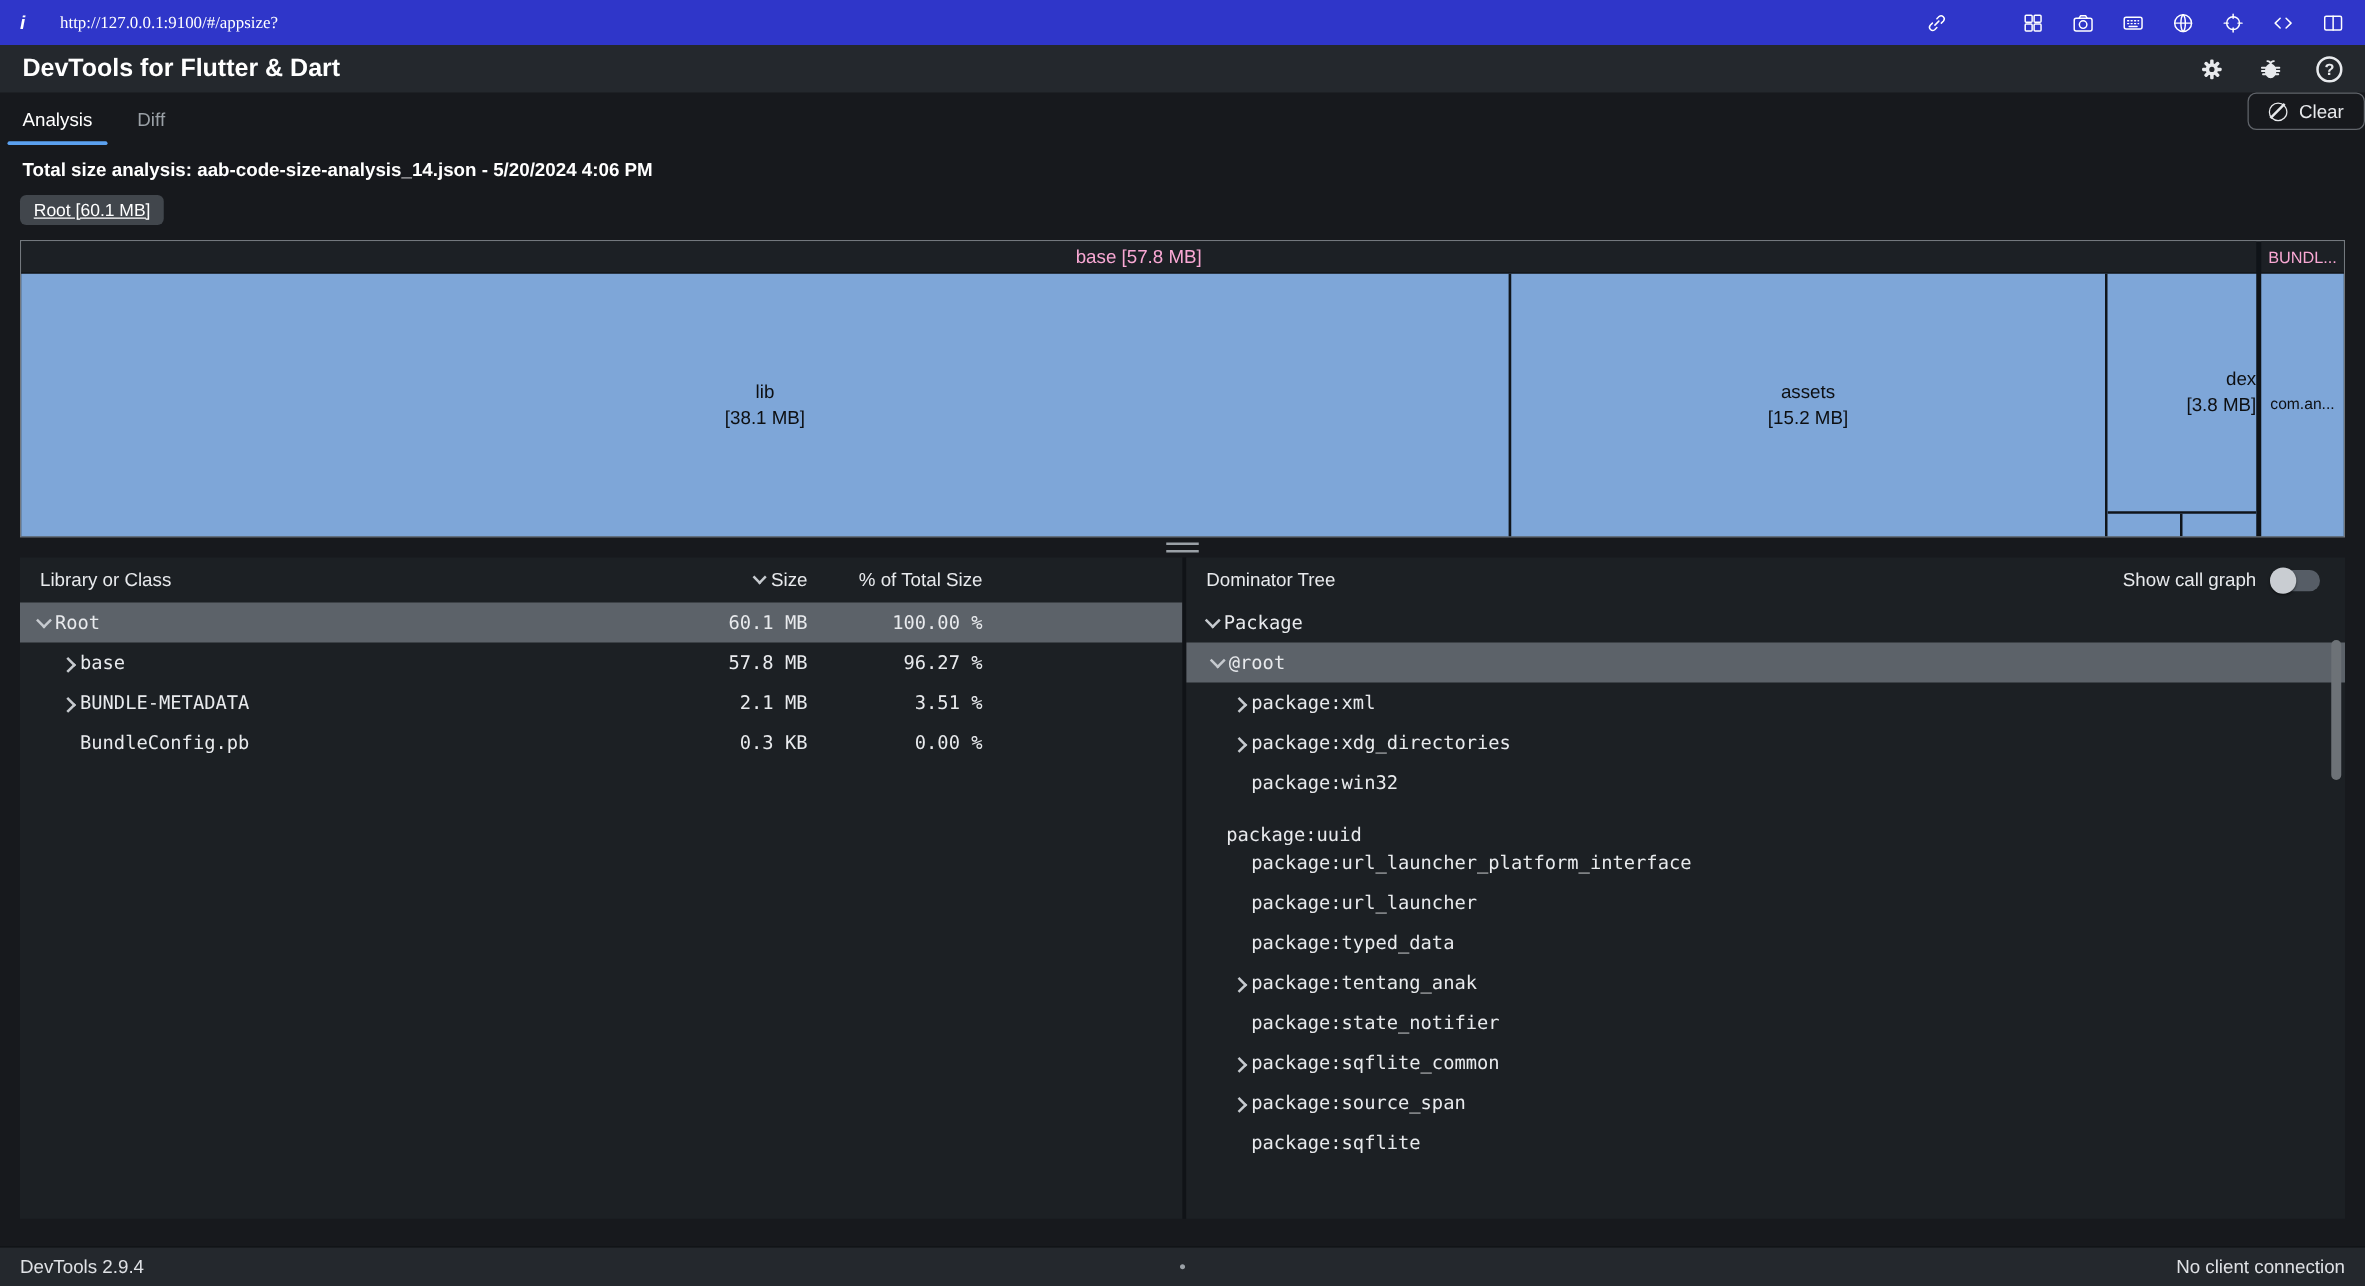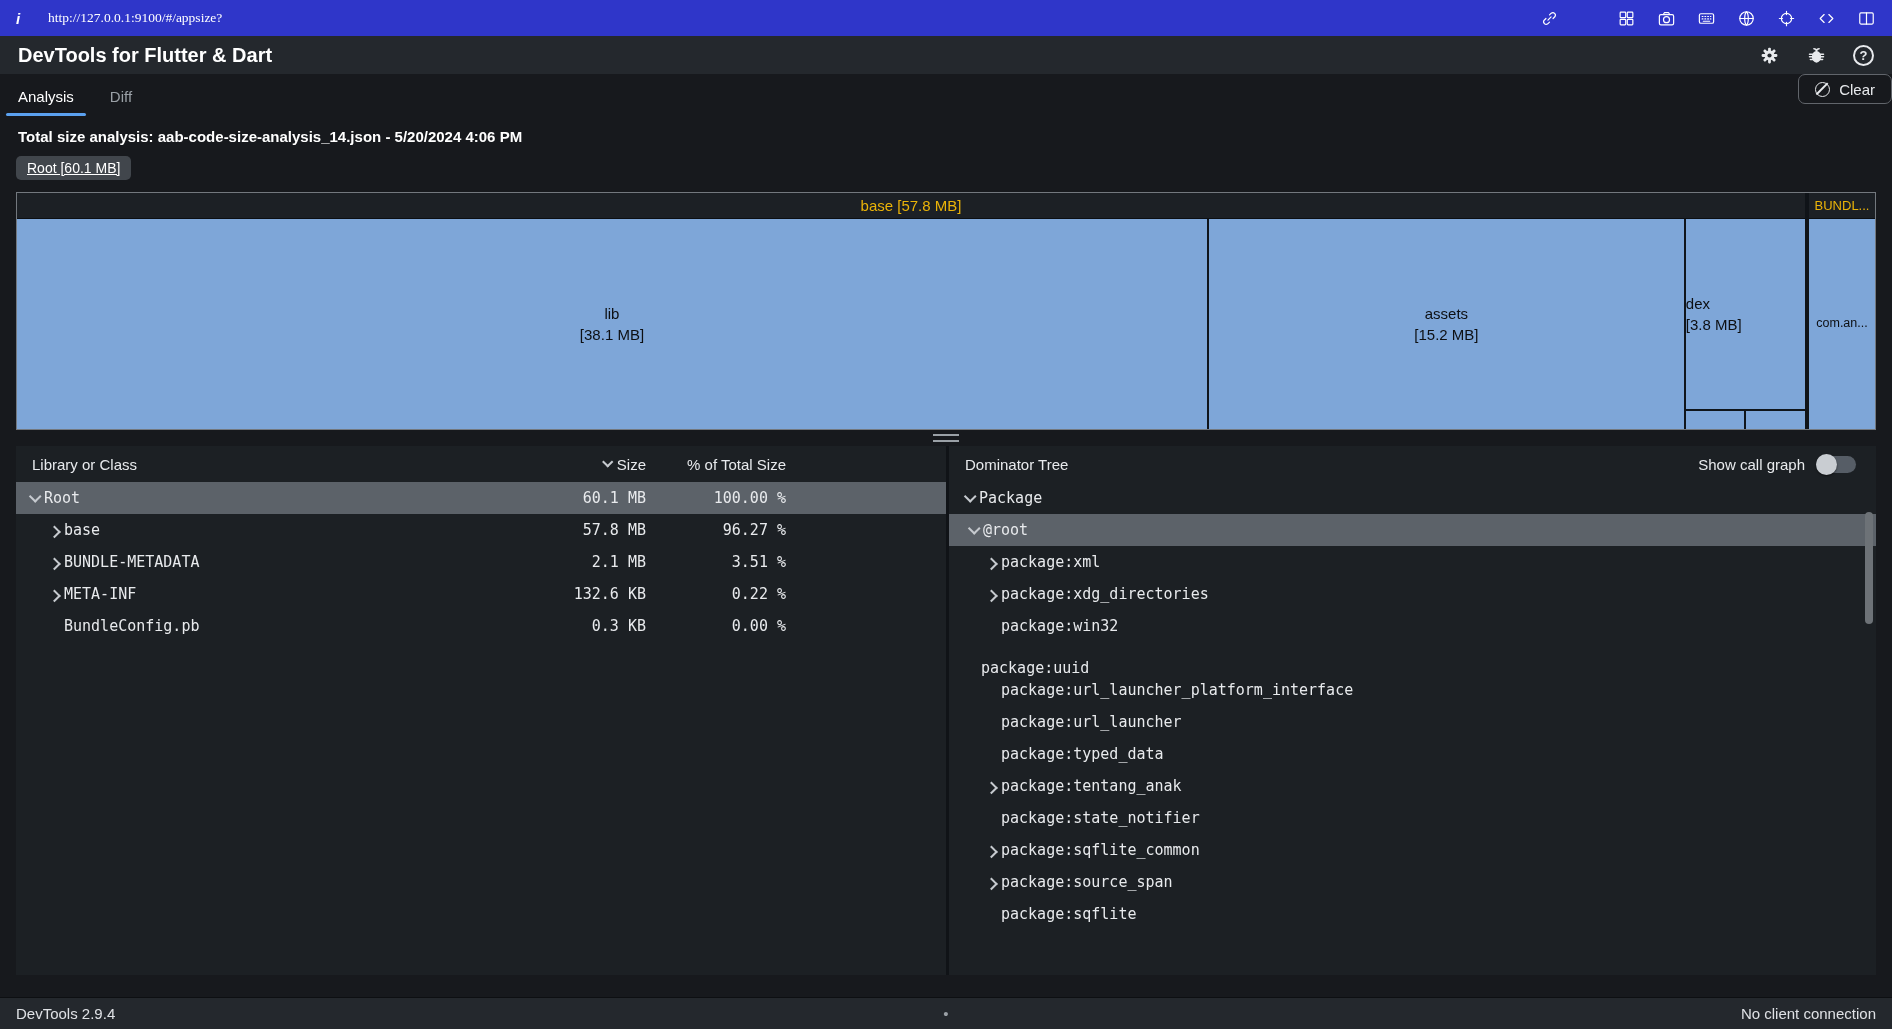--- a/index.html
+++ b/index.html
@@ -43,32 +43,32 @@
   .summary-row { padding:10px 18px 0; font-size:15px; font-weight:bold; color:#fff; }
   .chip-row { padding:11px 16px 12px; }
   .root-chip { display:inline-block; background:#41464c; border-radius:5px; padding:4px 11px;
                font-size:14px; color:#ffffff; text-decoration:underline; cursor:pointer; }
 
   
   .treemap { flex:0 0 238px; margin:0 16px; border:1px solid #73787e; display:flex; background:#0f1318; }
   .tm-group { display:flex; flex-direction:column; min-width:0; }
   .tm-base { flex:1788 1788; }
   .tm-bundle { flex:66 66; margin-left:4px; }
-  .tm-header { flex:0 0 26px; background:#1c2025; color:#eab308; display:flex; align-items:center;
+  .tm-header { flex:0 0 26px; background:#1c2025; color:#f9a8d4; display:flex; align-items:center;
                justify-content:center; font-size:15px; white-space:nowrap; overflow:hidden;
                border-bottom:1px solid #0c0f13; }
   .tm-bundle .tm-header { font-size:13px; }
   .tm-body { flex:1; display:flex; min-height:0; }
   .tm-cell { background:#7ea6d8; color:#0d0f12; display:flex; flex-direction:column; align-items:center;
              justify-content:center; text-align:center; font-size:15px; line-height:1.4;
              min-width:0; overflow:hidden; cursor:pointer; }
   .cell-lib { flex:659 659; }
   .cell-assets { flex:263 263; border-left:2px solid #10151b; }
   .cell-dex { flex:66 66; border-left:2px solid #10151b; padding:0; }
-  .dex-main { flex:1; display:flex; flex-direction:column; align-items:flex-start; justify-content:center; width:100%;border-radius:29px; }
+  .dex-main { flex:1; display:flex; flex-direction:column; align-items:flex-end; justify-content:center; width:100%;border-radius:29px; }
   .dex-strip { flex:0 0 20px; width:100%; border-top:2px solid #10151b; display:flex; }
   .dex-strip .sub { flex:1; }
   .dex-strip .sub + .sub { border-left:2px solid #10151b; }
   .cell-bundle { flex:1; font-size:12.5px; }
 
   
   .split-handle { flex:0 0 16px; display:flex; align-items:center; justify-content:center; cursor:row-resize; }
   .handle-lines { width:26px; height:8px; border-top:2px solid #9aa0a6; border-bottom:2px solid #9aa0a6; }
 
   
@@ -278,29 +278,20 @@
         <span class="name ind1">
             <span class="chev right"></span>
             <span>BUNDLE-METADATA</span>
           </span>
         <span class="size">2.1 MB</span>
         <span class="pct">3.51 %</span>
         <span></span>
       </div>
       <div class="trow">
         <span class="name ind1">
-            <span class="chev right"></span>
-            <span>META-INF</span>
-          </span>
-        <span class="size">132.6 KB</span>
-        <span class="pct">0.22 %</span>
-        <span></span>
-      </div>
-      <div class="trow">
-        <span class="name ind1">
             <span class="chev none"></span>
             <span>BundleConfig.pb</span>
           </span>
         <span class="size">0.3 KB</span>
         <span class="pct">0.00 %</span>
         <span></span>
       </div>
     </div>
 
     <div class="panel-gap"></div>

